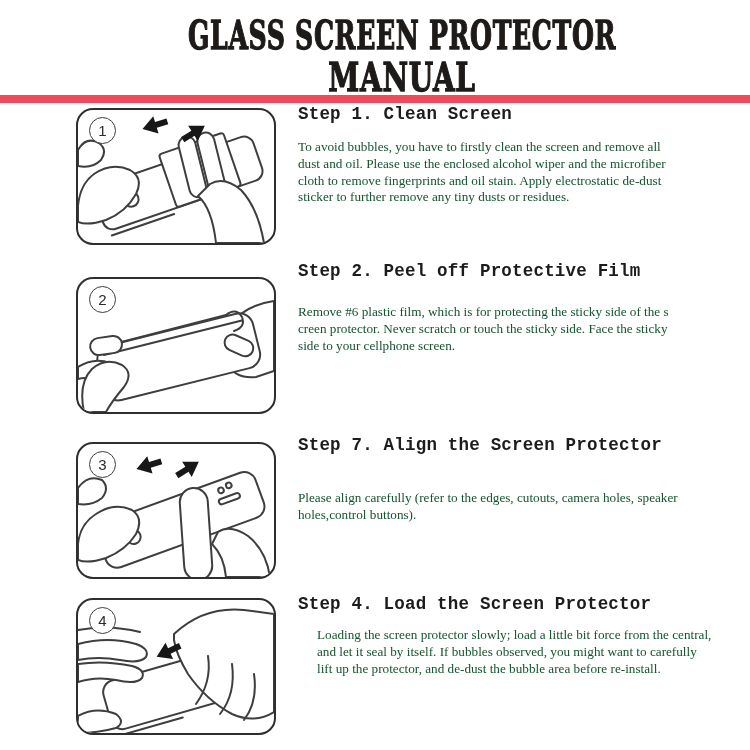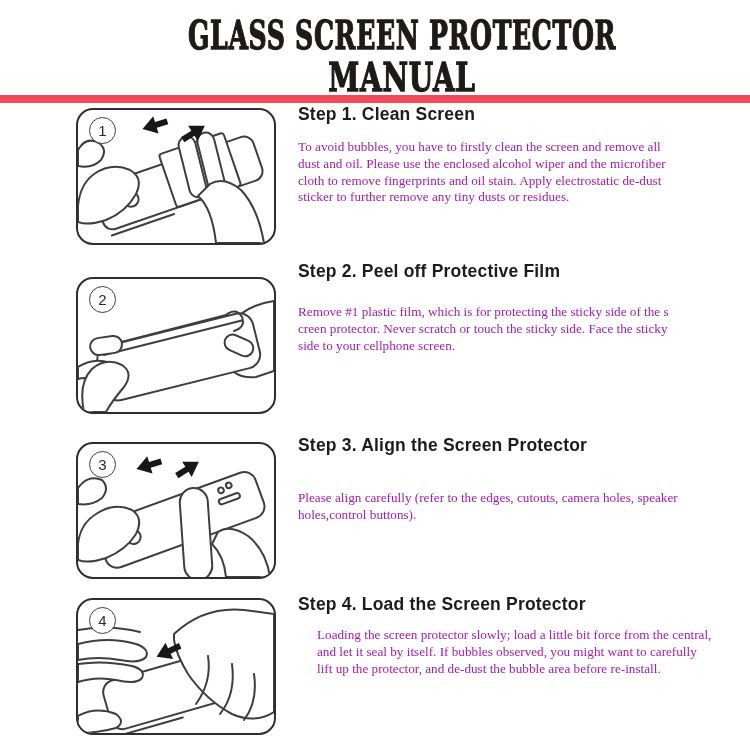--- a/index.html
+++ b/index.html
@@ -20,25 +20,25 @@
   
   .illus-box{position:absolute;left:76px;width:196px;height:133px;background:#fff;
              border:2.4px solid #2e2e2e;border-radius:17px;overflow:hidden;}
   .pos-box-1{top:108px}.pos-box-2{top:277px}.pos-box-3{top:442px}.pos-box-4{top:598px}
   .illus-box svg{position:absolute;inset:0;}
   .num-badge{position:absolute;left:11px;top:7px;width:25px;height:25px;border:1.8px solid #3e3e3e;
              border-radius:50%;display:flex;align-items:center;justify-content:center;
              font-family:"Liberation Sans", sans-serif;font-size:15px;color:#2b2b2b;background:#fff;z-index:5;}
 
   
-  .step-heading{position:absolute;left:298px;margin:0;font-family:Liberation Sans, sans-serif;
+  .step-heading{position:absolute;left:298px;margin:0;font-family:Liberation Mono, monospace;
                 font-weight:700;font-size:17.5px;color:#1c1c1c;letter-spacing:.2px;}
   .pos-h-1{top:104px}.pos-h-2{top:261px}.pos-h-3{top:435px}.pos-h-4{top:594px}
   .step-body{position:absolute;left:298px;margin:0;font-family:"Liberation Serif", serif;
-             font-size:13.2px;line-height:16.8px;color:#a21caf;white-space:pre-line;width:440px;}
+             font-size:13.2px;line-height:16.8px;color:#14532d;white-space:pre-line;width:440px;}
   .pos-b-1{top:139px}.pos-b-2{top:304px}.pos-b-3{top:490px}.pos-b-4{top:627px;left:317px;}
 
   .lineart{stroke:#3e3e3e;stroke-width:2;fill:#fff;stroke-linecap:round;stroke-linejoin:round;}
   .lineart .noline{fill:none;}
   .lineart .solid{fill:#171717;stroke:none;}
 </style>
 </head>
 <body>
 
 <div class="page">
@@ -92,21 +92,21 @@
           <path class="noline" d="M24,68 L148,36"></path>
           <path class="noline" d="M148,36 Q158,28 164,38 Q168,48 156,52"></path>
           <rect x="146" y="58" width="30" height="16" rx="8" transform="rotate(24 160 66)"></rect>
           <rect x="12" y="58" width="32" height="17" rx="8.5" transform="rotate(-8 28 66)"></rect>
           <path d="M0,88 Q16,78 32,84 Q42,88 38,96 Q32,104 16,100 Q6,98 0,100 Z"></path>
           <path d="M6,133 Q0,104 14,90 Q28,78 44,86 Q56,94 46,108 Q34,122 28,133 Z"></path>
         </g>
       </svg>
     </div>
     <h2 class="step-heading pos-h-2">Step 2. Peel off Protective Film</h2>
-    <p class="step-body pos-b-2">Remove #1 plastic film, which is for protecting the sticky side of the s
+    <p class="step-body pos-b-2">Remove #6 plastic film, which is for protecting the sticky side of the s
 creen protector. Never scratch or touch the sticky side. Face the sticky
 side to your cellphone screen.</p>
   </section>
 
   
   <section style="display:contents">
     <div class="illus-box pos-box-3">
       <span class="num-badge">3</span>
       <svg viewBox="0 0 196 133">
         <g class="lineart">
@@ -119,21 +119,21 @@
             <rect x="144" y="70" width="22" height="5.5" rx="2.75"></rect>
           </g>
           <rect x="104" y="44" width="28" height="92" rx="14" transform="rotate(-4 118 90)"></rect>
           <path d="M134,100 Q146,112 148,133 L192,133 Q188,106 170,92 Q152,80 140,88 Z"></path>
           <path d="M0,100 Q2,80 18,70 Q36,58 54,66 Q66,74 58,90 Q48,106 28,114 Q10,120 0,116 Z"></path>
           <path class="solid" transform="translate(86,26) rotate(163)" d="M0,6 L12,6 L12,0 L26,9 L12,18 L12,12 L0,12 Z"></path>
           <path class="solid" transform="translate(94,24) rotate(-32)" d="M0,6 L12,6 L12,0 L26,9 L12,18 L12,12 L0,12 Z"></path>
         </g>
       </svg>
     </div>
-    <h2 class="step-heading pos-h-3">Step 3. Align the Screen Protector</h2>
+    <h2 class="step-heading pos-h-3">Step 7. Align the Screen Protector</h2>
     <p class="step-body pos-b-3">Please align carefully (refer to the edges, cutouts, camera holes, speaker
 holes,control buttons).</p>
   </section>
 
   
   <section style="display:contents">
     <div class="illus-box pos-box-4">
       <span class="num-badge">4</span>
       <svg viewBox="0 0 196 133">
         <g class="lineart">

